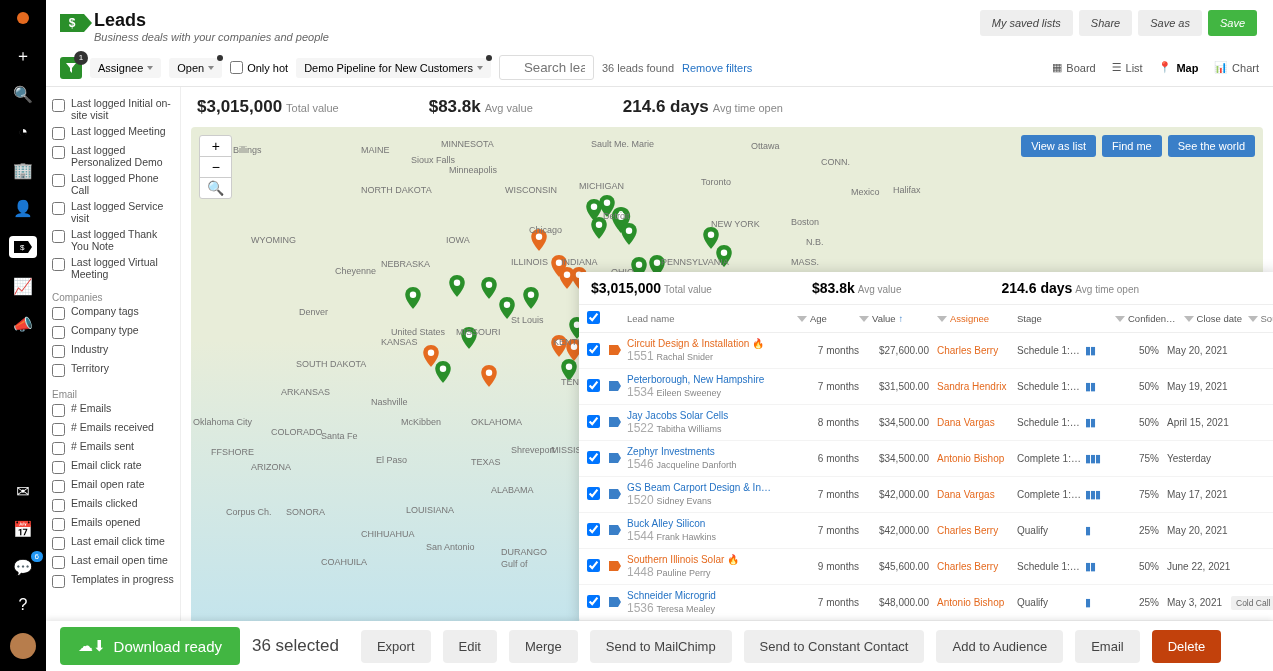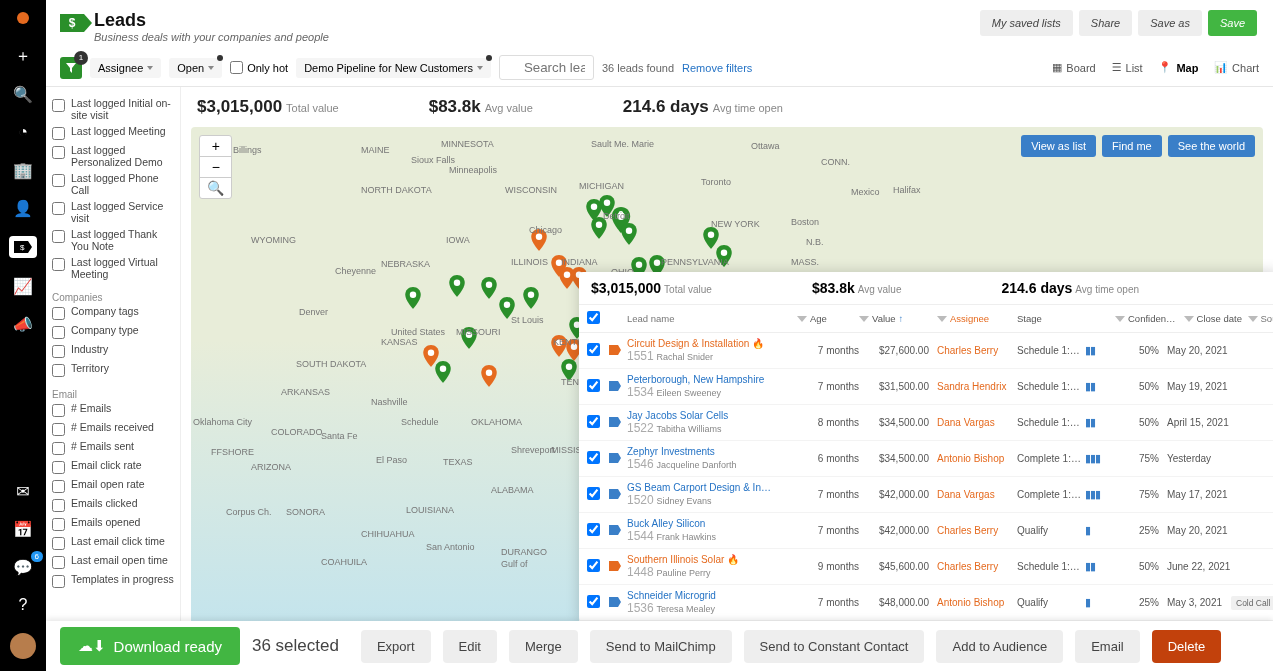--- a/index.html
+++ b/index.html
@@ -420,26 +420,26 @@
               <div class="place" style="left: 200px; top: 200px;">United States</div>
               <div class="place" style="left: 170px; top: 210px; padding-left: 20px;">KANSAS</div>
               <div class="place" style="left: 265px; top: 200px;">MISSOURI</div>
               <div class="place" style="left: 320px; top: 188px;">St Louis</div>
               <div class="place" style="left: 362px; top: 210px;">KENTUCKY</div>
               <div class="place" style="left: 370px; top: 250px;">TENNESSEE</div>
               <div class="place" style="left: 180px; top: 270px;">Nashville</div>
               <div class="place" style="left: 280px; top: 290px;">OKLAHOMA</div>
               <div class="place" style="left: 90px; top: 260px;">ARKANSAS</div>
               <div class="place" style="left: 130px; top: 292px; margin-top: 12px;">Santa Fe</div>
-              <div class="place" style="left: 210px; top: 290px;">Schedule</div>
+              <div class="place" style="left: 210px; top: 290px;">McKibben</div>
               <div class="place" style="left: 2px; top: 290px;">Oklahoma City</div>
               <div class="place" style="left: 20px; top: 320px;">FFSHORE</div>
               <div class="place" style="left: 60px; top: 335px;">ARIZONA</div>
               <div class="place" style="left: 185px; top: 328px;">El Paso</div>
-              <div class="place" style="left: 252px; top: 330px;">TEXAS</div>
+              <div class="place" style="left: 280px; top: 330px;">TEXAS</div>
               <div class="place" style="left: 320px; top: 318px;">Shreveport</div>
               <div class="place" style="left: 360px; top: 318px;">MISSISSIPPI</div>
               <div class="place" style="left: 300px; top: 358px;">ALABAMA</div>
               <div class="place" style="left: 215px; top: 378px;">LOUISIANA</div>
               <div class="place" style="left: 235px; top: 415px;">San Antonio</div>
               <div class="place" style="left: 35px; top: 380px;">Corpus Ch.</div>
               <div class="place" style="left: 95px; top: 380px;">SONORA</div>
               <div class="place" style="left: 170px; top: 402px;">CHIHUAHUA</div>
               <div class="place" style="left: 130px; top: 430px;">COAHUILA</div>
               <div class="place" style="left: 310px; top: 420px;">DURANGO</div>

